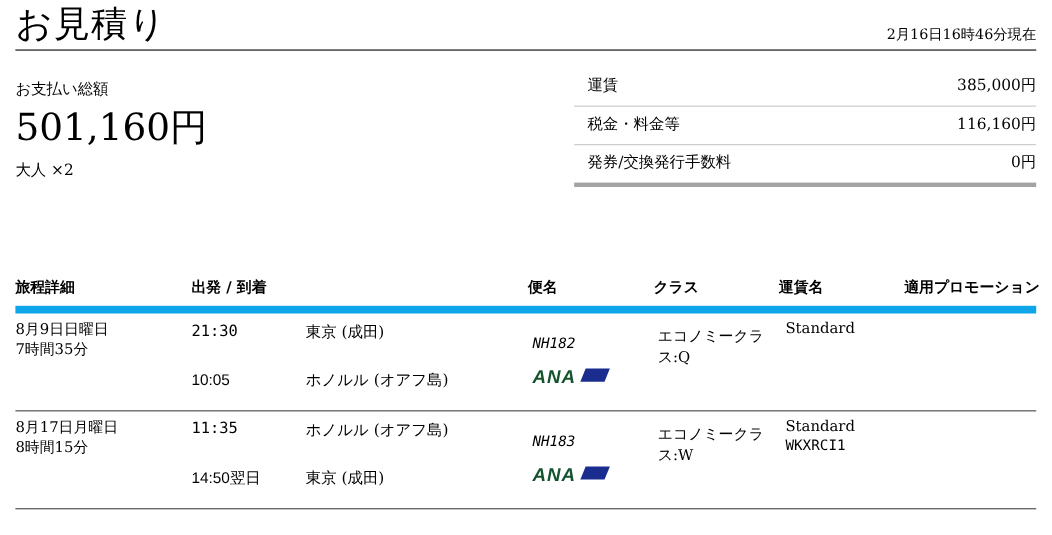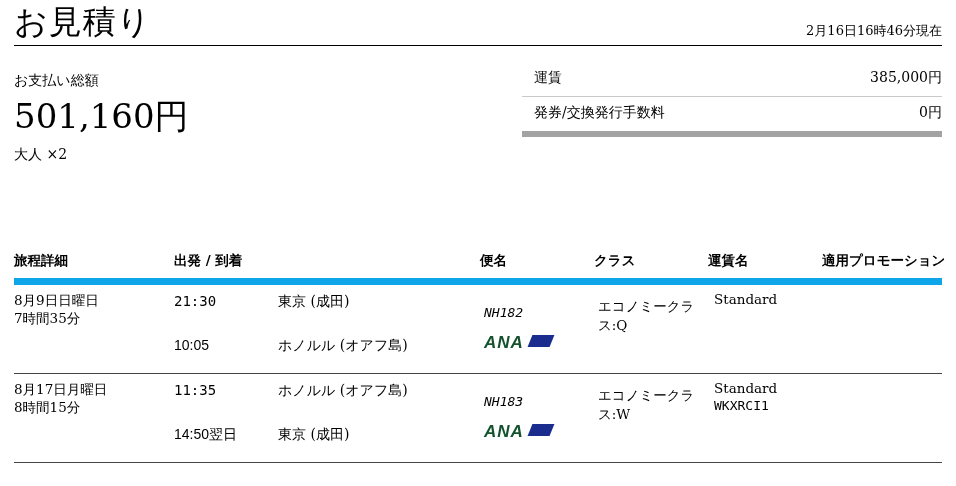--- a/index.html
+++ b/index.html
@@ -87,21 +87,21 @@
     left: 508px;
     right: 0;
     top: 14px;
   }
   .bd-row {
     position: relative;
     height: 34px;
     border-bottom: 1px solid #c8c8c8;
   }
   .bd-row:last-child {
-    border-bottom: 6px solid #a3a3a3;
+    border-bottom: 4px solid #a3a3a3;
   }
   .bd-label {
     position: absolute;
     left: 12px;
     top: 7px;
     font-size: 14px;
     font-family: "DejaVu Serif", serif;
   }
   .bd-value {
     position: absolute;
@@ -272,20 +272,24 @@
 
   <div class="summary">
     <div class="total-label">お支払い総額</div>
     <div class="total-amount">501,160円</div>
     <div class="pax">大人 ×2</div>
 
     <div class="breakdown">
       <div class="bd-row">
         <span class="bd-label">運賃</span>
         <span class="bd-value">385,000円</span>
+      </div>
+      <div class="bd-row">
+        <span class="bd-label">税金・料金等</span>
+        <span class="bd-value">116,160円</span>
       </div>
       <div class="bd-row">
         <span class="bd-label">発券/交換発行手数料</span>
         <span class="bd-value">0円</span>
       </div>
     </div>
   </div>
 
   <div class="itinerary">
 

